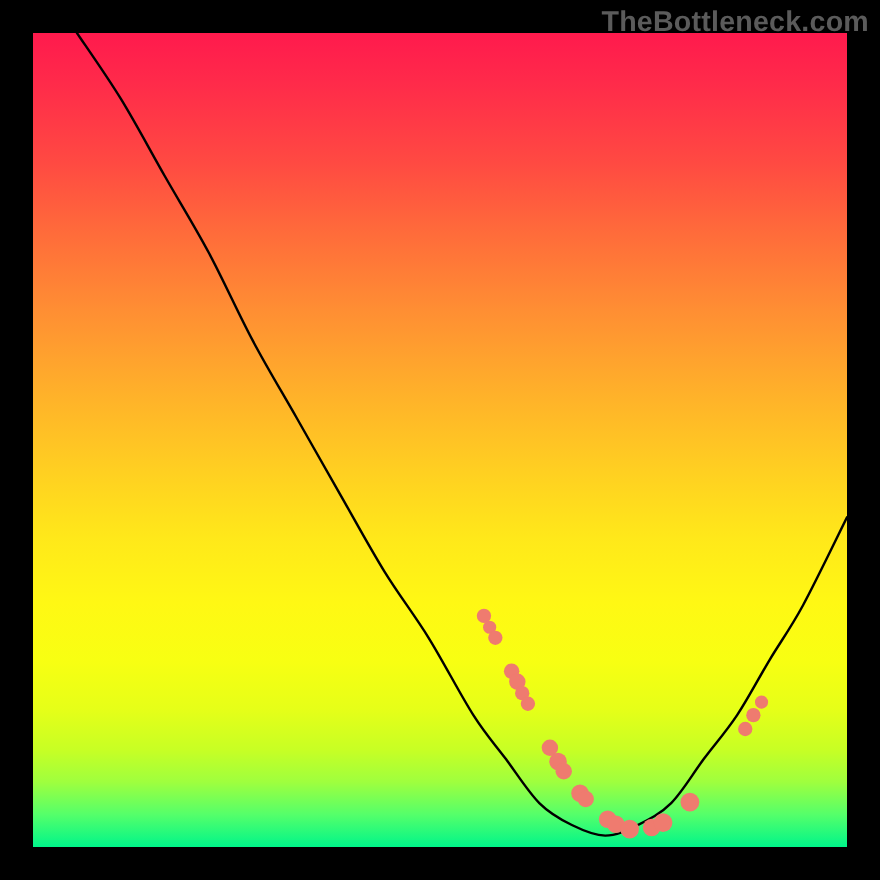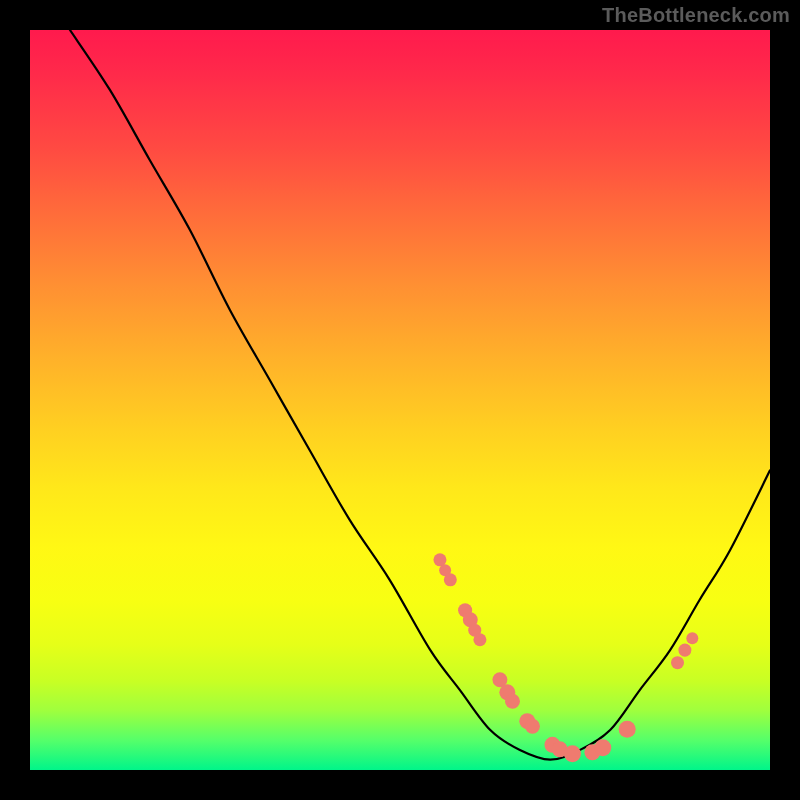--- a/index.html
+++ b/index.html
@@ -15,21 +15,21 @@
     position: relative;
     width: 800px;
     height: 800px;
     background: #000;
   }
   .watermark {
     position: absolute;
     top: 4px;
     right: 10px;
     color: #5b5b5b;
-    font-size: 20px;
+    font-size: 26px;
     font-weight: bold;
     letter-spacing: 0.2px;
     z-index: 10;
     margin-left: 32px;
   }
   .plot-area {
     position: absolute;
     left: 30px;
     top: 30px;
     width: 740px;

